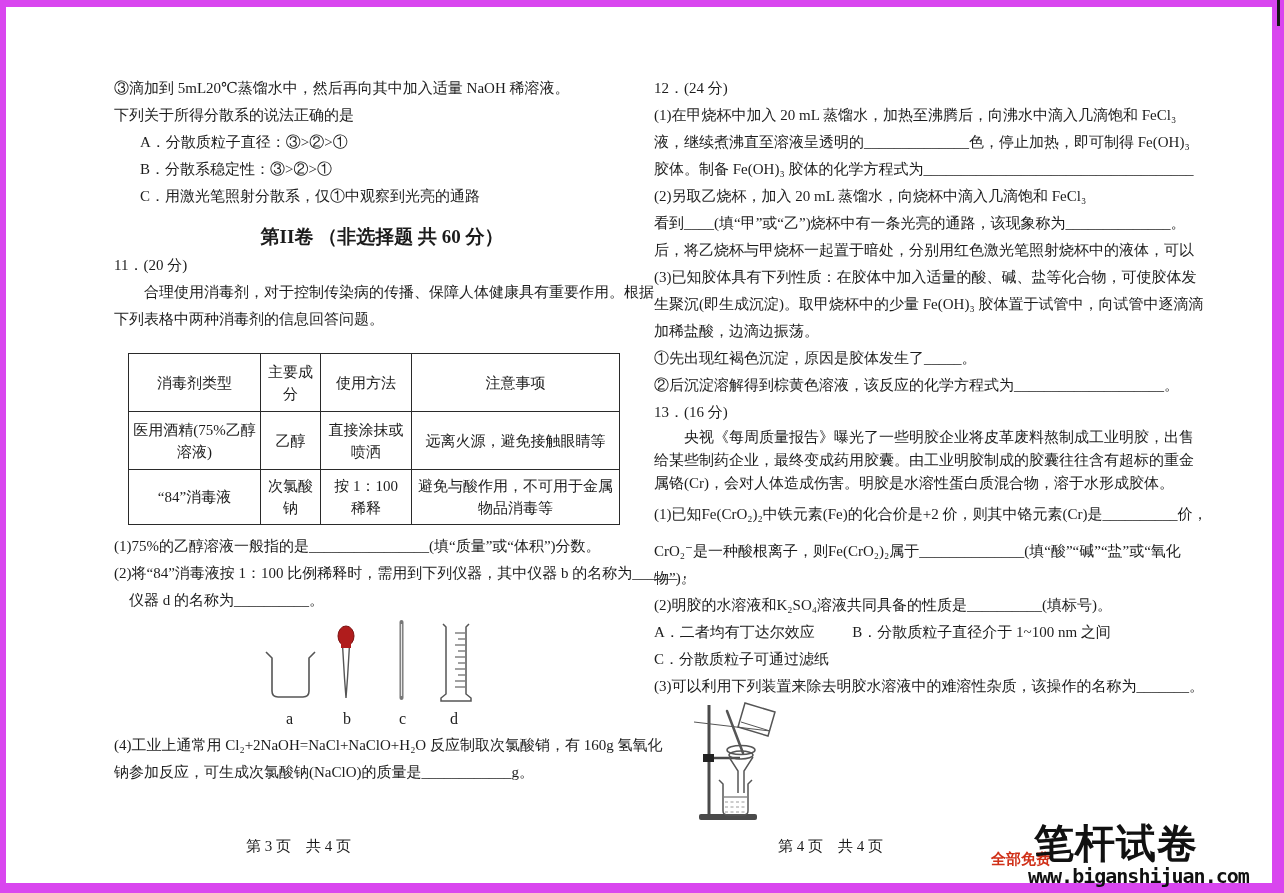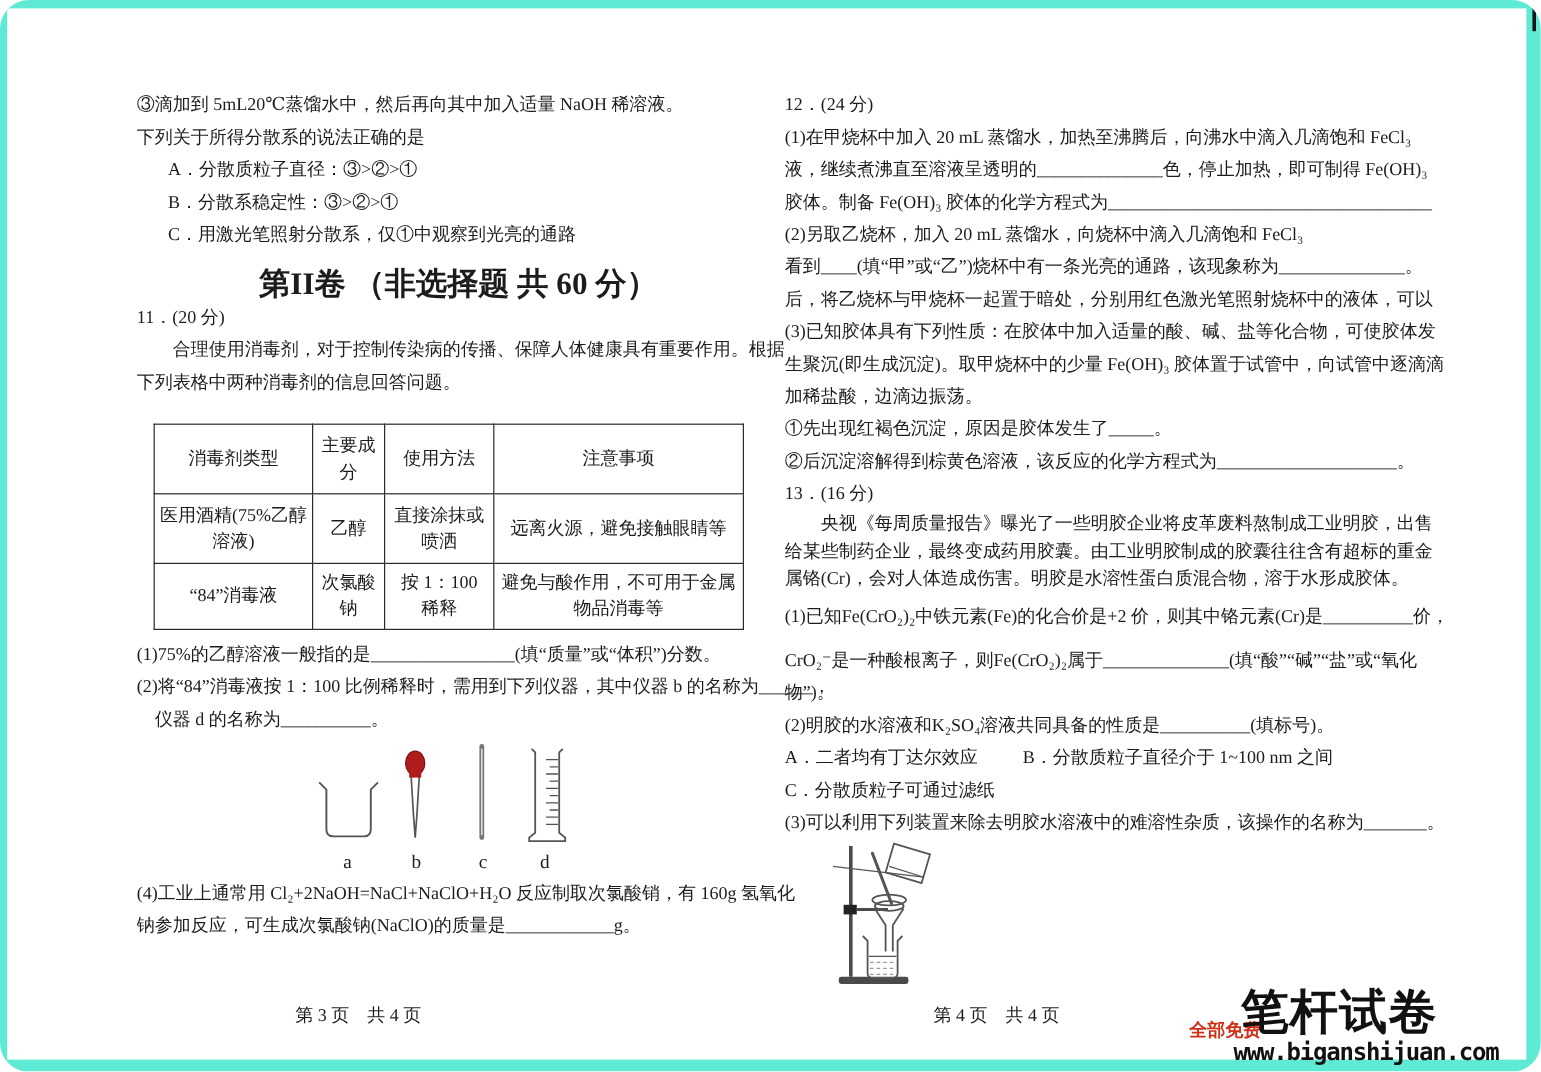--- a/index.html
+++ b/index.html
@@ -1,31 +1,31 @@
 <!DOCTYPE html>
 <html><head>
 <meta charset="utf-8">
 <style>
   * { margin:0; padding:0; box-sizing:border-box; }
   html,body { width:1284px; height:893px; }
   body { font-family:"Liberation Serif","DejaVu Serif",serif; color:#1c1c1c; }
-  .screen { position:relative; width:1284px; height:893px; background:#5eead4; overflow:hidden;border-radius:24px; }
+  .screen { position:relative; width:1284px; height:893px; background:#d946ef; overflow:hidden; }
   .paper { position:absolute; left:6px; top:7px; width:1266px; height:876px; background:#ffffff; }
   .artifact-line { position:absolute; left:1277px; top:0; width:3px; height:26px; background:#161616; }
 
   .col { position:absolute; top:68px; font-size:15px; line-height:27px; }
   .col-left  { left:108px; width:536px; }
   .col-right { left:648px; width:528px; }
 
   .line { white-space:pre; }
   .indent-opt { padding-left:26px; }
   .indent-2em { padding-left:30px; }
   .indent-cont { padding-left:15px; }
 
-  .section-title { text-align:center; font-weight:bold; font-size:26px; line-height:30px; margin-top:12px; }
+  .section-title { text-align:center; font-weight:bold; font-size:19px; line-height:30px; margin-top:12px; }
 
   table.disinfect { border-collapse:collapse; margin-top:20px; margin-left:14px; table-layout:fixed; width:491px; }
   table.disinfect td, table.disinfect th { border:1.4px solid #2a2a2a; text-align:center; vertical-align:middle;
         font-weight:normal; font-size:15px; line-height:22px; padding:2px 4px; white-space:normal; }
   .c0 { width:132px; } .c1 { width:60px; } .c2 { width:91px; } .c3 { width:208px; }
   tr.r-head { height:58px; } tr.r-1 { height:58px; } tr.r-2 { height:55px; }
 
   .mt6 { margin-top:6px; } .mt8 { margin-top:8px; } .mt10 { margin-top:10px; }
 
   .equip-fig { position:relative; width:230px; height:112px; margin-left:145px; margin-top:6px; }

